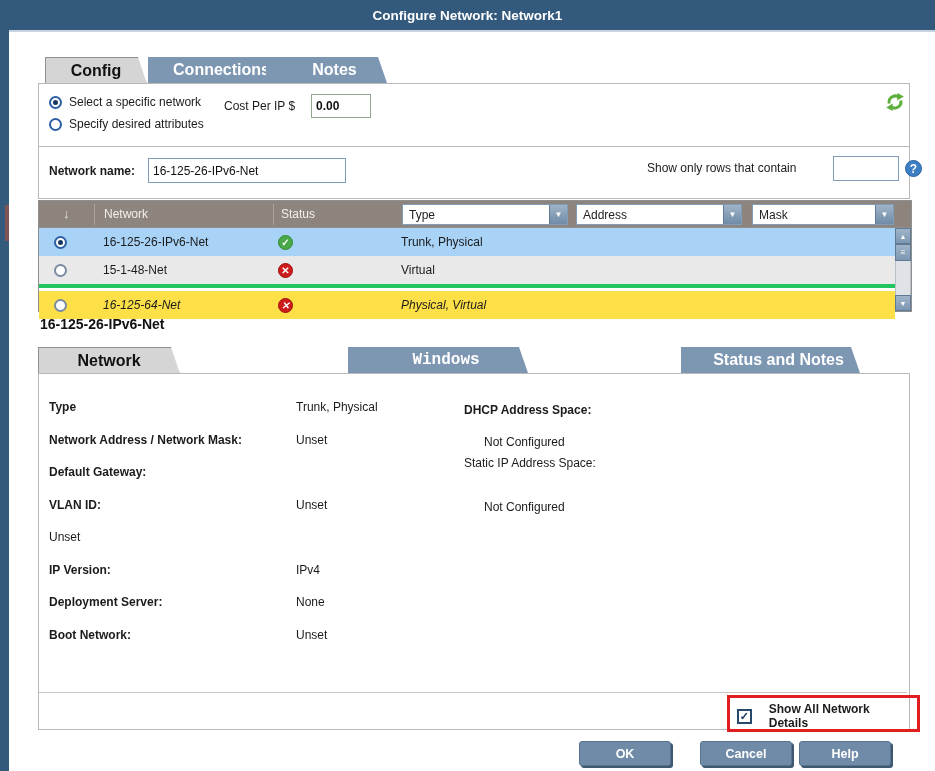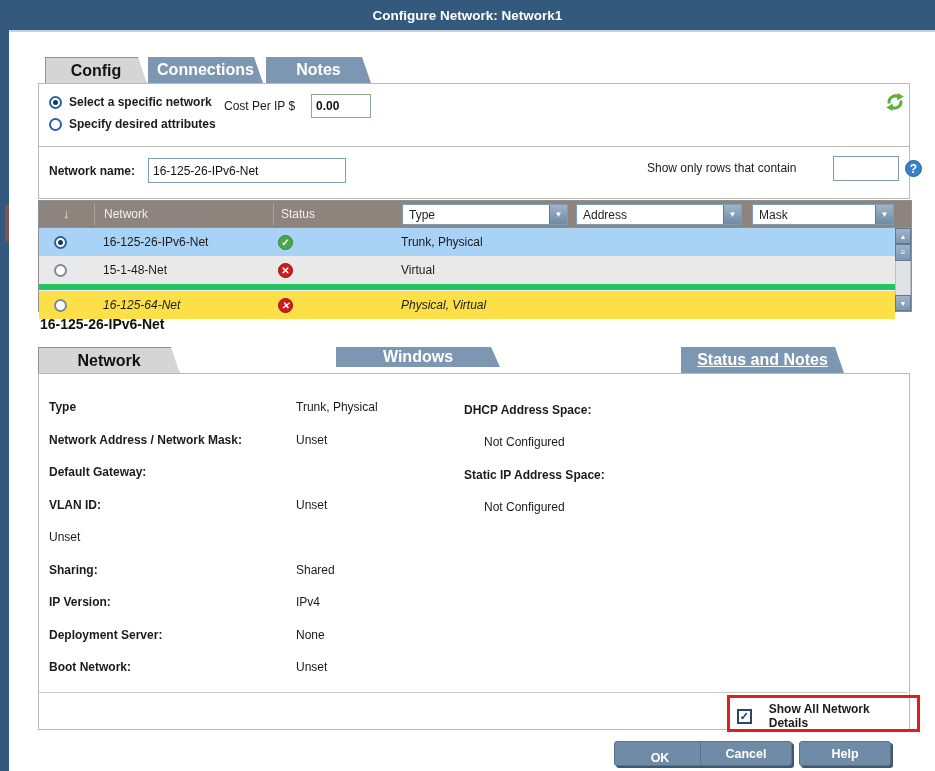--- a/index.html
+++ b/index.html
@@ -20,33 +20,33 @@
   .left-strip{ left:0; top:30px; width:9px; height:741px; background:#33597C; }
   .strip-handle{ left:5px; top:205px; width:4px; height:36px; background:#7E5454; }
 
   
   .tab{
     height:26px; display:flex; align-items:center; justify-content:center;
     font-weight:bold; font-size:16px;
     clip-path:polygon(0 0, calc(100% - 9px) 0, 100% 100%, 0 100%);
     cursor:default;
   }
-  .tab.inactive{ background:#7D97B2; color:#fff; filter:drop-shadow(2px 1px 0 rgba(40,62,84,.85)); }
+  .tab.inactive{ background:#7D97B2; color:#fff; filter:drop-shadow(2px 1px 0 rgba(40,62,84,.85));padding-left:16px; }
   .tab.active{ background:#D5D5D5; color:#111; border:1px solid #909090; border-bottom:none;
                filter:drop-shadow(1px 1px 0 #9a9a9a); }
 
   
   .panel{ background:#fff; border:1px solid #b9b9b9; }
 
   
   .radio{ width:13px; height:13px; border:2px solid #2B5FA2; border-radius:50%;
           background:#fff; display:inline-block; box-sizing:border-box; position:relative;}
   .radio.sel::after{ content:""; position:absolute; left:2px; top:2px; width:5px; height:5px;
           border-radius:50%; background:#16395f;}
-  .rlabel{ margin-left:7px;font-weight:bold; }
+  .rlabel{ margin-left:7px; }
 
   input.txt{
     font-family:"Liberation Sans", sans-serif; font-size:12px; color:#111;
     border:1px solid #7f9db9; padding:2px 4px; box-sizing:border-box; background:#fff;
   }
   input.cost{ border:1px solid #8fa88f; font-weight:bold; }
 
   .help-icon{ width:17px; height:17px; border-radius:50%; background:#3C7FC4; color:#fff;
     font-weight:bold; font-size:12px; display:flex; align-items:center; justify-content:center;
     border:1px solid #2b639c; box-sizing:border-box;}
@@ -172,21 +172,21 @@
 
   <div class="abs row" style="top:228px; background:#A8D2F6;">
     <span class="radio sel" style="position:absolute; left:15px;"></span>
     <span class="name">16-125-26-IPv6-Net</span>
     <span class="st-icon st-ok">
         <span>✓</span>
       </span>
     <span class="type">Trunk, Physical</span>
   </div>
 
-  <div class="abs row" style="top:256px; background:#E9E9E9; border-bottom:6px solid #22c55e;">
+  <div class="abs row" style="top:256px; background:#E9E9E9; border-bottom:4px solid #22c55e;">
     <span class="radio" style="position:absolute; left:15px; border-color:#7a8aa0;"></span>
     <span class="name">15-1-48-Net</span>
     <span class="st-icon st-err">
         <span>✕</span>
       </span>
     <span class="type">Virtual</span>
   </div>
 
   <div class="abs row" style="top:291px; background:#fde047;font-style:italic;">
     <span class="radio" style="position:absolute; left:15px; border-color:#7a8aa0;"></span>
@@ -209,27 +209,27 @@
     </div>
 
   <span class="abs heading" style="left:40px; top:316px;">16-125-26-IPv6-Net</span>
 
   <div class="abs tab active" style="left:38px; top:347px; width:140px; height:26px;">
     <span>Network</span>
   </div>
   <div class="abs tab inactive" style="left:181px; top:347px; width:165px; height:20px;margin-top:48px;">
     <span>DNS</span>
   </div>
-  <div class="abs tab inactive" style="left:336px; top:347px; width:164px; height:20px;">
+  <div class="abs tab inactive" style="left:348px; top:347px; width:164px; height:26px;font-family:Liberation Mono, monospace;">
     <span>Windows</span>
   </div>
   <div class="abs tab inactive" style="left:514px; top:347px; width:165px; height:26px;margin-top:44px;">
     <span>Associations</span>
   </div>
-  <div class="abs tab inactive" style="left:681px; top:347px; width:163px; height:26px;text-decoration:underline;">
+  <div class="abs tab inactive" style="left:681px; top:347px; width:163px; height:26px;">
     <span>Status and Notes</span>
   </div>
 
   <div class="abs panel" style="left:38px; top:373px; width:870px; height:355px;">
 
     <div class="abs" style="left:10px; top:26px;">
       <div class="fieldrow">
         <span class="lbl">Type</span>
         <span class="plain">Trunk, Physical</span>
       </div>
@@ -242,54 +242,50 @@
         <span class="plain"></span>
       </div>
       <div class="fieldrow">
         <span class="lbl">VLAN ID:</span>
         <span class="plain">Unset</span>
       </div>
       <div class="fieldrow">
         <span class="plain">Unset</span>
       </div>
       <div class="fieldrow">
-        <span class="lbl">Sharing:</span>
-        <span class="plain">Shared</span>
-      </div>
-      <div class="fieldrow">
         <span class="lbl">IP Version:</span>
         <span class="plain">IPv4</span>
       </div>
       <div class="fieldrow">
         <span class="lbl">Deployment Server:</span>
         <span class="plain">None</span>
       </div>
       <div class="fieldrow">
         <span class="lbl">Boot Network:</span>
         <span class="plain">Unset</span>
       </div>
     </div>
 
     <span class="abs" style="left:425px; top:29px; font-weight:bold;">DHCP Address Space:</span>
     <span class="abs" style="left:445px; top:61px;">Not Configured</span>
-    <span class="abs" style="left:425px; top:94px; font-weight:bold;">Static IP Address Space:</span>
+    <span class="abs" style="left:425px; top:82px; font-weight:normal;">Static IP Address Space:</span>
     <span class="abs" style="left:445px; top:126px;">Not Configured</span>
 
     <div class="abs sep-line" style="left:0px; top:318px; width:868px;"></div>
     <div class="abs" style="left:698px; top:328px; display:flex; align-items:center;">
       <span class="chk">
         <span>✓</span>
       </span>
       <span style="margin-left:17px; font-weight:bold;">Show All Network Details</span>
     </div>
   </div>
 
   <div class="abs annotation" style="left:727px; top:695px; width:187px; height:31px;"></div>
 
-  <div class="btn" style="left:614px;align-items:flex-end;">
+  <div class="btn" style="left:579px;">
     <span>OK</span>
   </div>
   <div class="btn" style="left:700px;">
     <span>Cancel</span>
   </div>
   <div class="btn" style="left:799px;">
     <span>Help</span>
   </div>
 
 </div>

